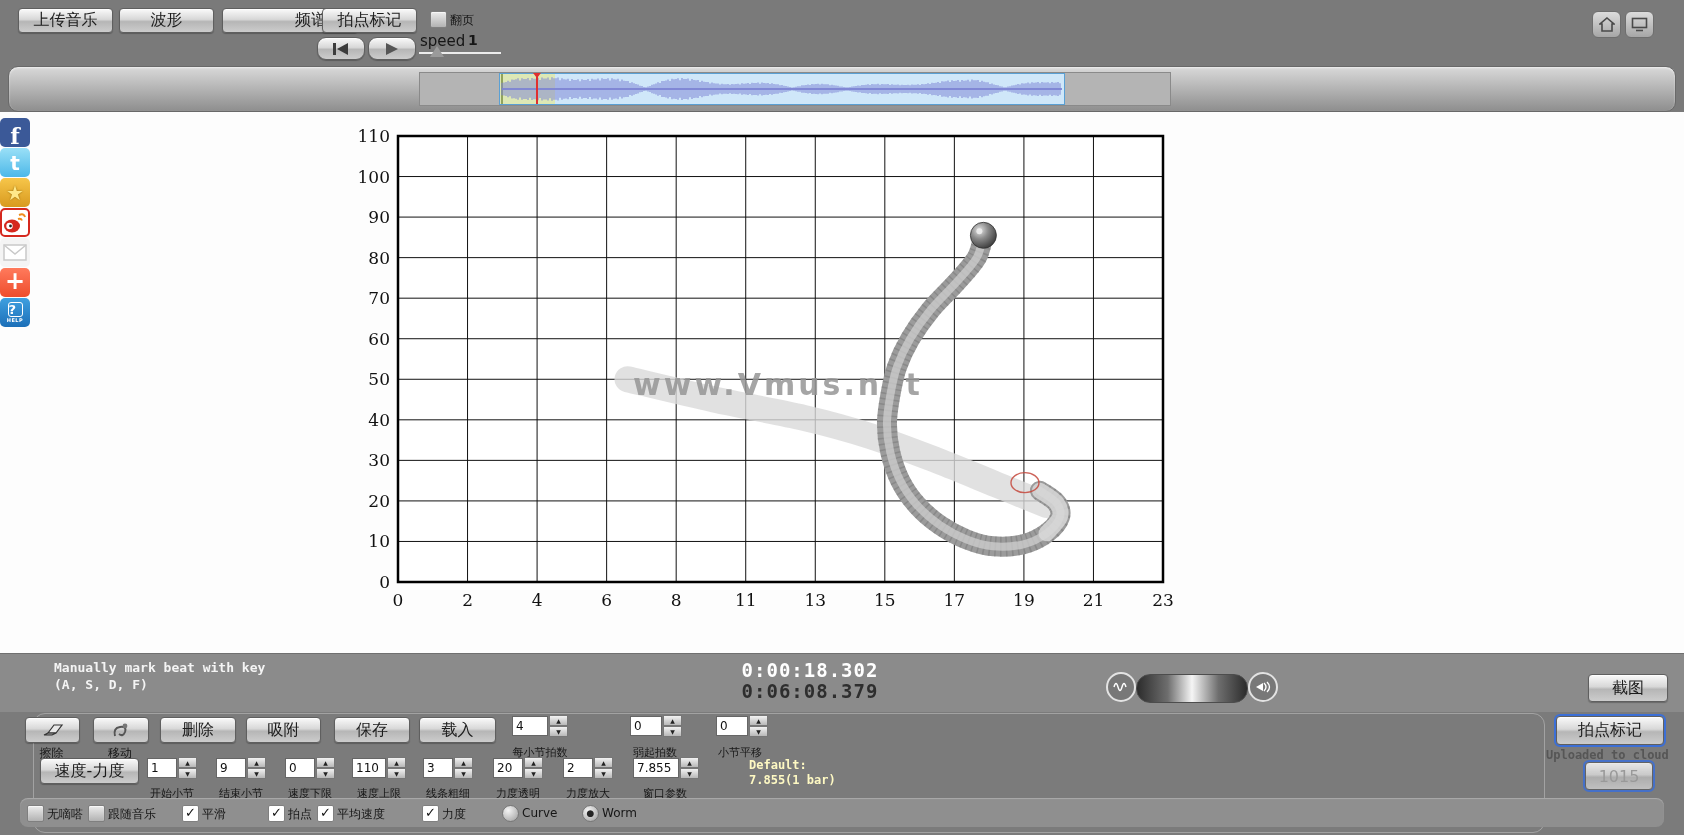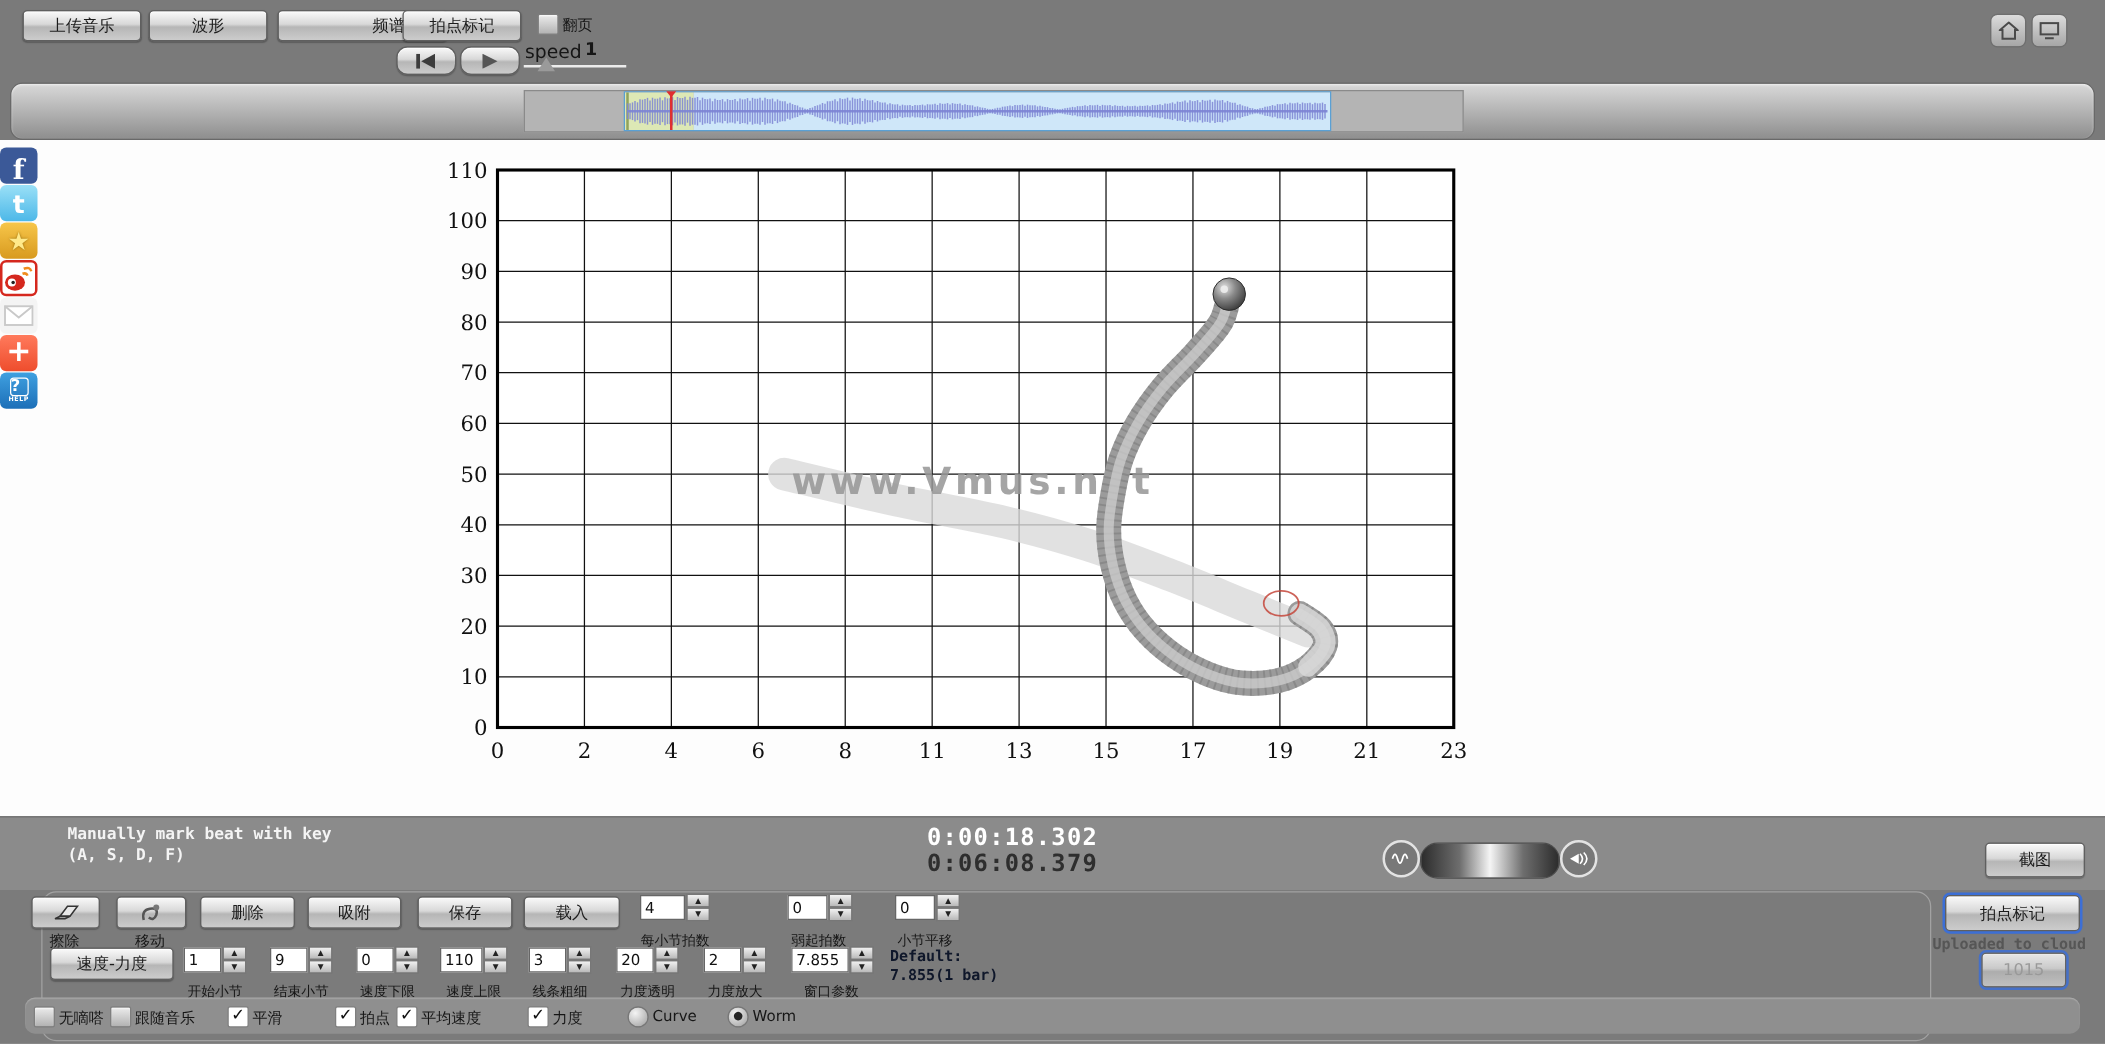--- a/index.html
+++ b/index.html
@@ -7,21 +7,21 @@
     width:1684px;height:835px;position:relative;overflow:hidden;
     background:#7a7a7a;
     font-family:"DejaVu Sans","Liberation Sans",sans-serif;
     -webkit-font-smoothing:antialiased;
   }
   .abs{position:absolute;}
   .btn{
     position:absolute;
     background:linear-gradient(180deg,#fafafa 0%,#d8d8d8 45%,#b6b6b6 55%,#cccccc 100%);
     border:1px solid #5f5f5f;border-radius:4px;
-    color:#1c1c1c;font-size:13px;text-align:center;
+    color:#1c1c1c;font-size:16px;text-align:center;
     display:flex;align-items:center;justify-content:center;
     box-shadow:inset 0 1px 0 rgba(255,255,255,.8), 0 1px 1px rgba(0,0,0,.25);
     cursor:default;white-space:nowrap;
   }
   .btn.round{border-radius:9px;}
   .lbl{position:absolute;font-size:12px;color:#161616;text-align:center;}
   
   .cb{
     position:absolute;width:15px;height:15px;border:1px solid #7f7f7f;border-radius:2px;
     background:linear-gradient(#ececec,#b2b2b2);
@@ -98,21 +98,21 @@
     border:1px solid #4d4d4d;
   }
   
   #bottom-panel{left:0;top:712px;width:1684px;height:123px;background:#7b7b7b;}
   #panel-outline{left:33px;top:1px;width:1510px;height:118px;border:1px solid rgba(210,210,210,.45);border-radius:12px;}
   #row3-strip{left:20px;top:86px;width:1644px;height:29px;background:#8f8f8f;border-radius:8px;box-shadow:inset 0 1px 1px rgba(255,255,255,.25);}
   .fnt11{font-size:11px;}
   #share-btn,#cloud-btn{outline:2px solid #3c6fd6;}
   #cloud-btn{color:#9f9f9f;text-shadow:none;opacity:.85;}
   #uploaded-text{color:#565656;font-size:12px;font-weight:bold;}
-  #default-text{font-size:12px;font-weight:bold;color:#0f172a;line-height:15px;}
+  #default-text{font-size:12px;font-weight:bold;color:#fef9c3;line-height:15px;margin-left:37px;}
   svg{display:block;}
 </style>
 </head>
 <body>
 
 <div class="abs" id="top-bar">
   <div class="btn" style="left:18px;top:8px;width:93px;height:23px;">上传音乐</div>
   <div class="btn" style="left:119px;top:8px;width:93px;height:23px;text-align:right;">波形</div>
   <div class="btn" style="left:222px;top:8px;width:92px;height:23px;padding-left:42px;">频谱</div>
   <div class="btn" style="left:322px;top:8px;width:93px;height:23px;">拍点标记</div>

